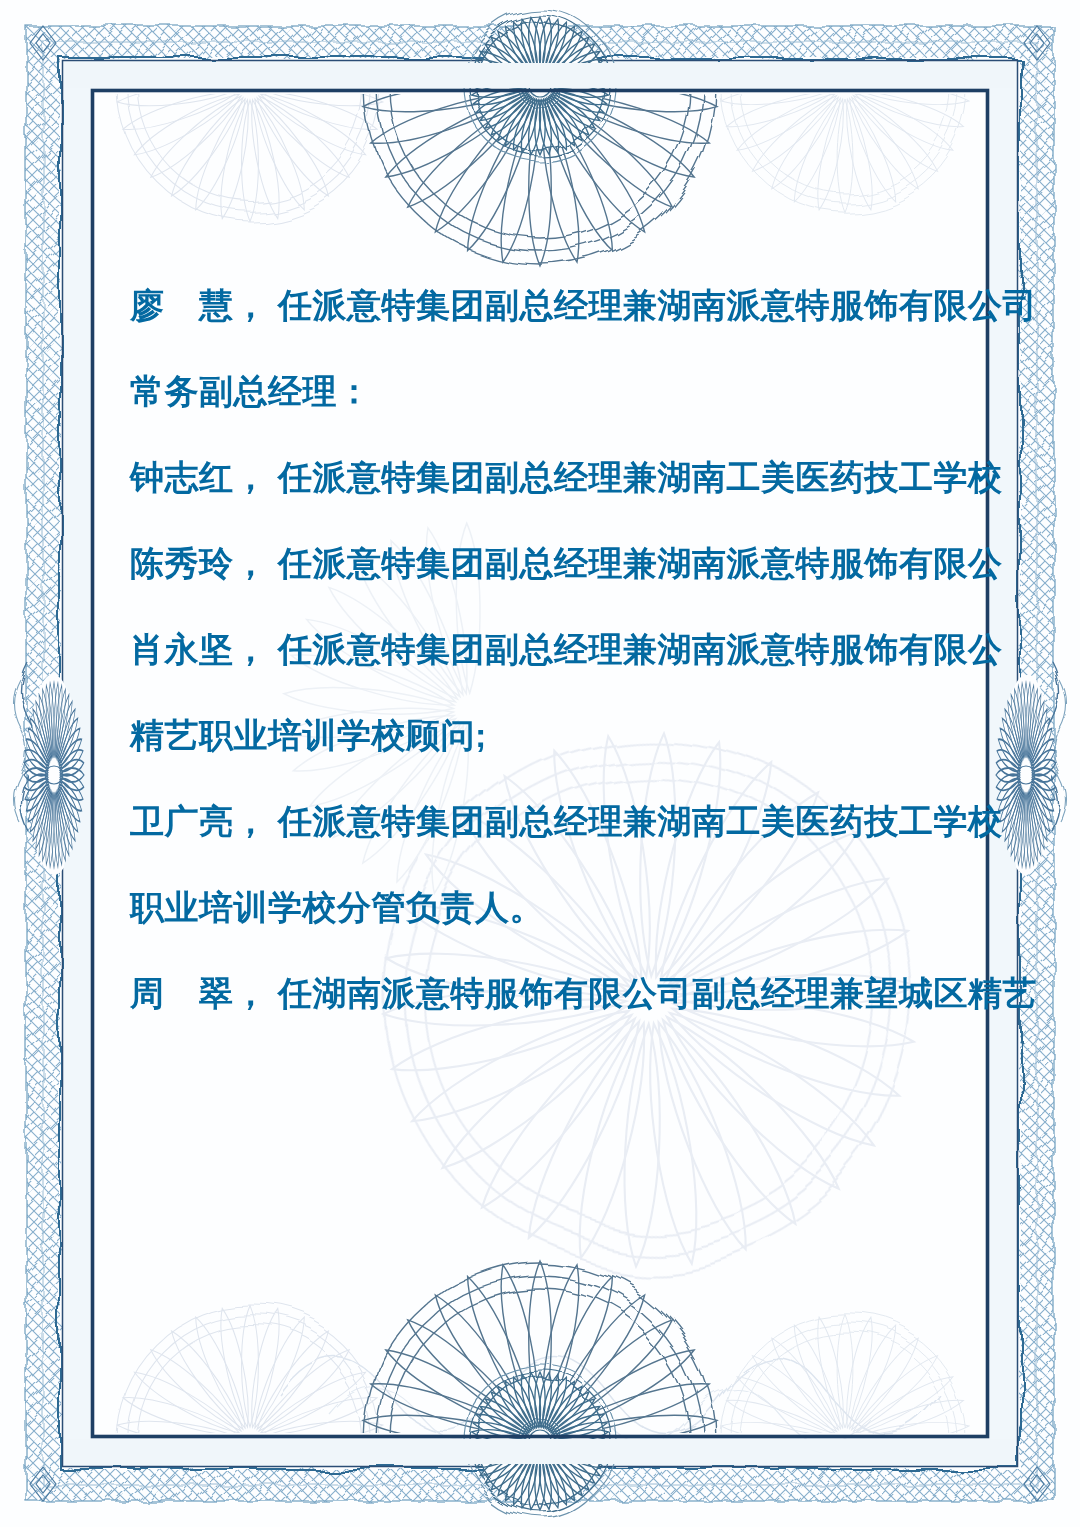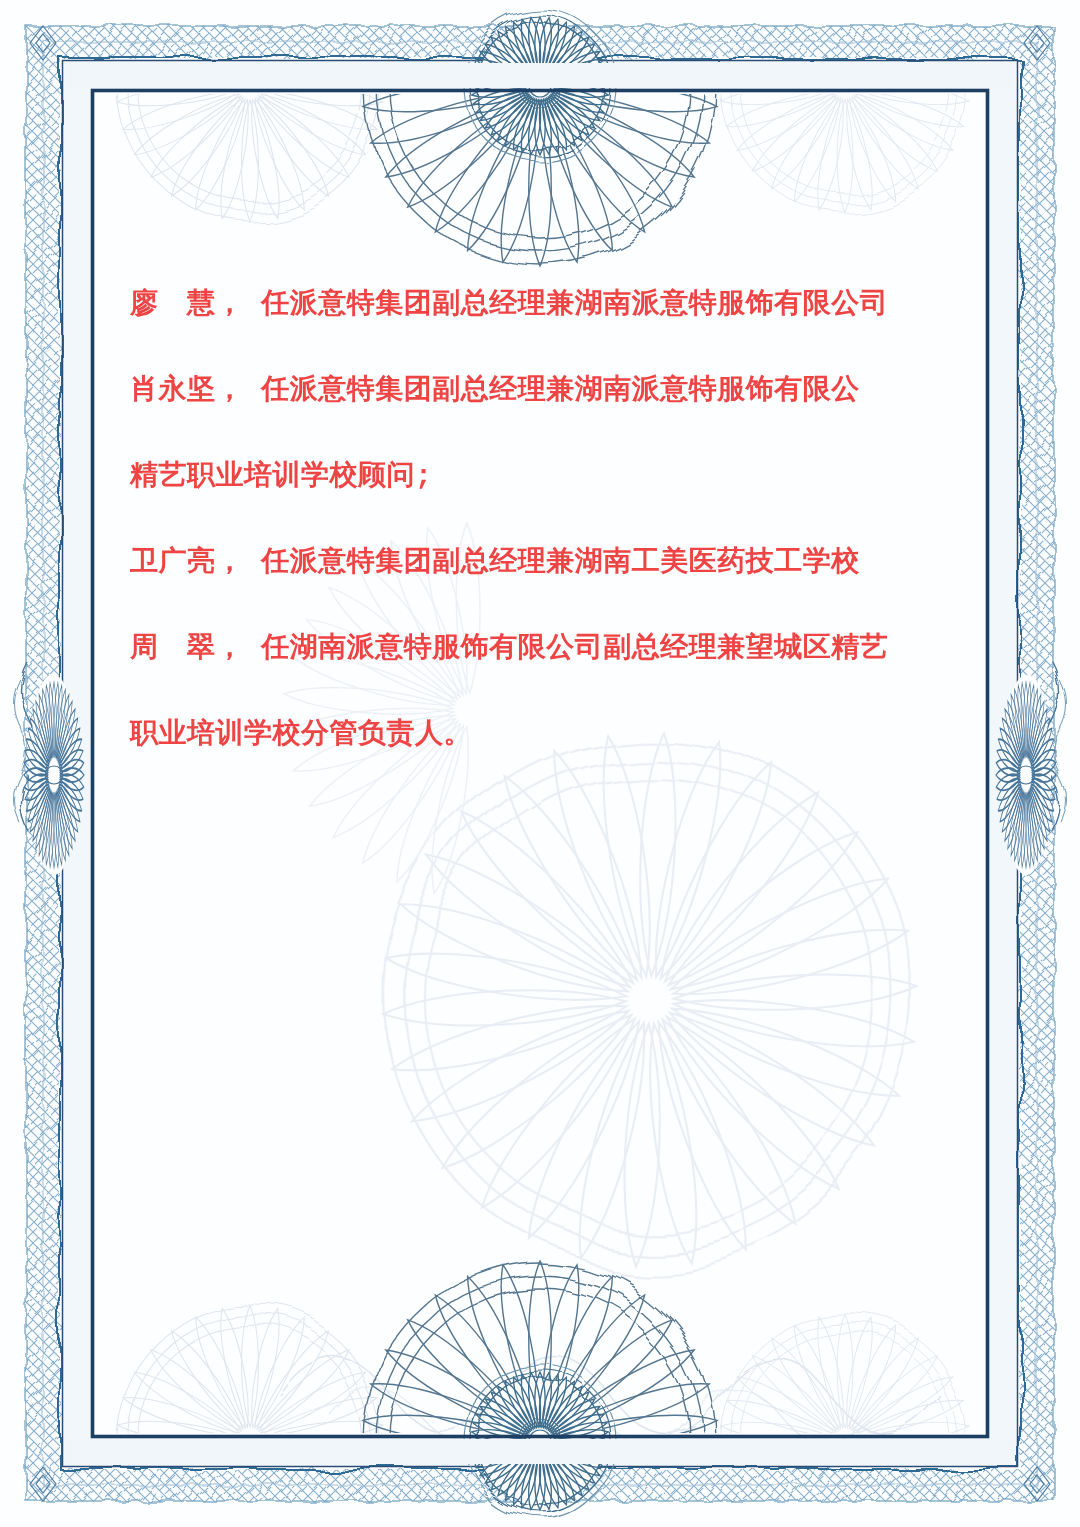--- a/index.html
+++ b/index.html
@@ -4,22 +4,22 @@
 <style>
   html,body{margin:0;padding:0;background:#eef0f2;}
   .page{
     position:relative;width:1080px;height:1527px;margin:0 auto;
     background:#fdfeff;overflow:hidden;
     font-family:"Liberation Sans","DejaVu Sans",sans-serif;
   }
   svg.deco{position:absolute;left:0;top:0;display:block;}
   .textblock{position:absolute;left:130px;top:262px;width:840px;z-index:5;}
   .line{
-    height:86px;line-height:86px;font-size:28px;font-weight:bold;
-    color:#ef4444;letter-spacing:.5px;white-space:nowrap;font-family:Liberation Mono, monospace;
+    height:86px;line-height:86px;font-size:34px;font-weight:bold;
+    color:#0369a1;letter-spacing:.5px;white-space:nowrap;
   }
 </style>
 </head>
 <body>
 
 <div class="page">
 
   <svg class="deco" width="1080" height="1527" viewBox="0 0 1080 1527" aria-hidden="true">
     <defs>
       <pattern id="xh" width="11" height="11" patternUnits="userSpaceOnUse">
@@ -171,20 +171,23 @@
     <rect x="92.5" y="90.5" width="895" height="1346" fill="none" stroke="#1e3f64" stroke-width="3.6"></rect>
 
     <g color="#48759a">
       <use href="#ornSide" transform="translate(54,775)"></use>
       <use href="#ornSide" transform="translate(1026,775) scale(-1,1)"></use>
     </g>
   </svg>
 
   <div class="textblock">
     <div class="line">廖　慧， 任派意特集团副总经理兼湖南派意特服饰有限公司</div>
+    <div class="line">常务副总经理：</div>
+    <div class="line">钟志红， 任派意特集团副总经理兼湖南工美医药技工学校</div>
+    <div class="line">陈秀玲， 任派意特集团副总经理兼湖南派意特服饰有限公</div>
     <div class="line">肖永坚， 任派意特集团副总经理兼湖南派意特服饰有限公</div>
     <div class="line">精艺职业培训学校顾问;</div>
     <div class="line">卫广亮， 任派意特集团副总经理兼湖南工美医药技工学校</div>
+    <div class="line">职业培训学校分管负责人。</div>
     <div class="line">周　翠， 任湖南派意特服饰有限公司副总经理兼望城区精艺</div>
-    <div class="line">职业培训学校分管负责人。</div>
   </div>
 
 </div>
 
 </body></html>

